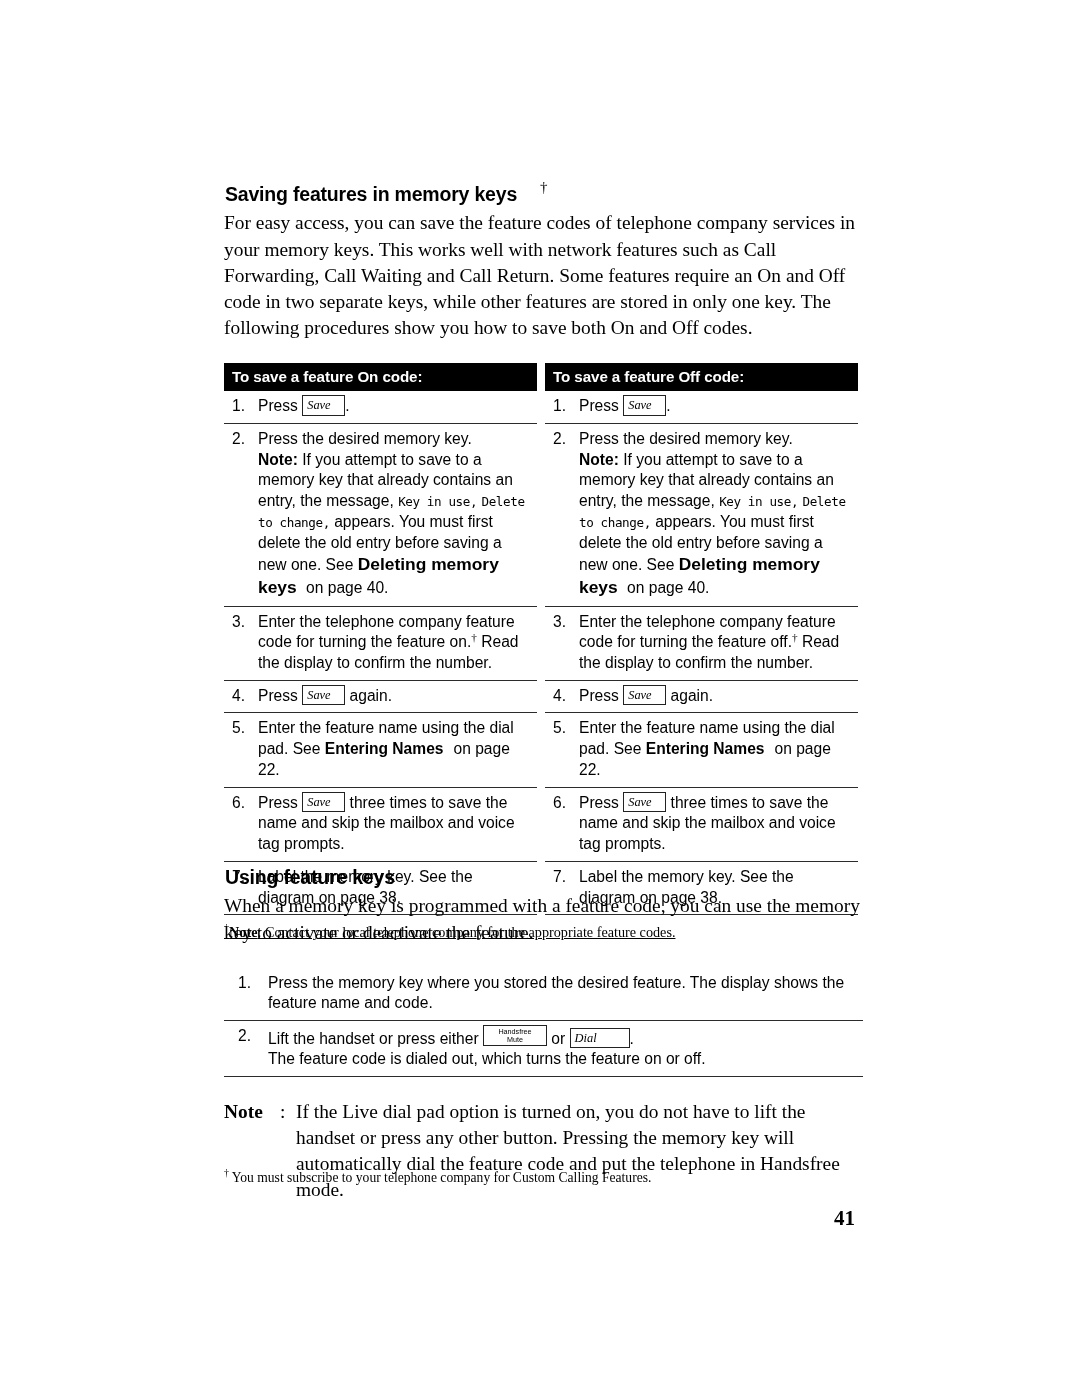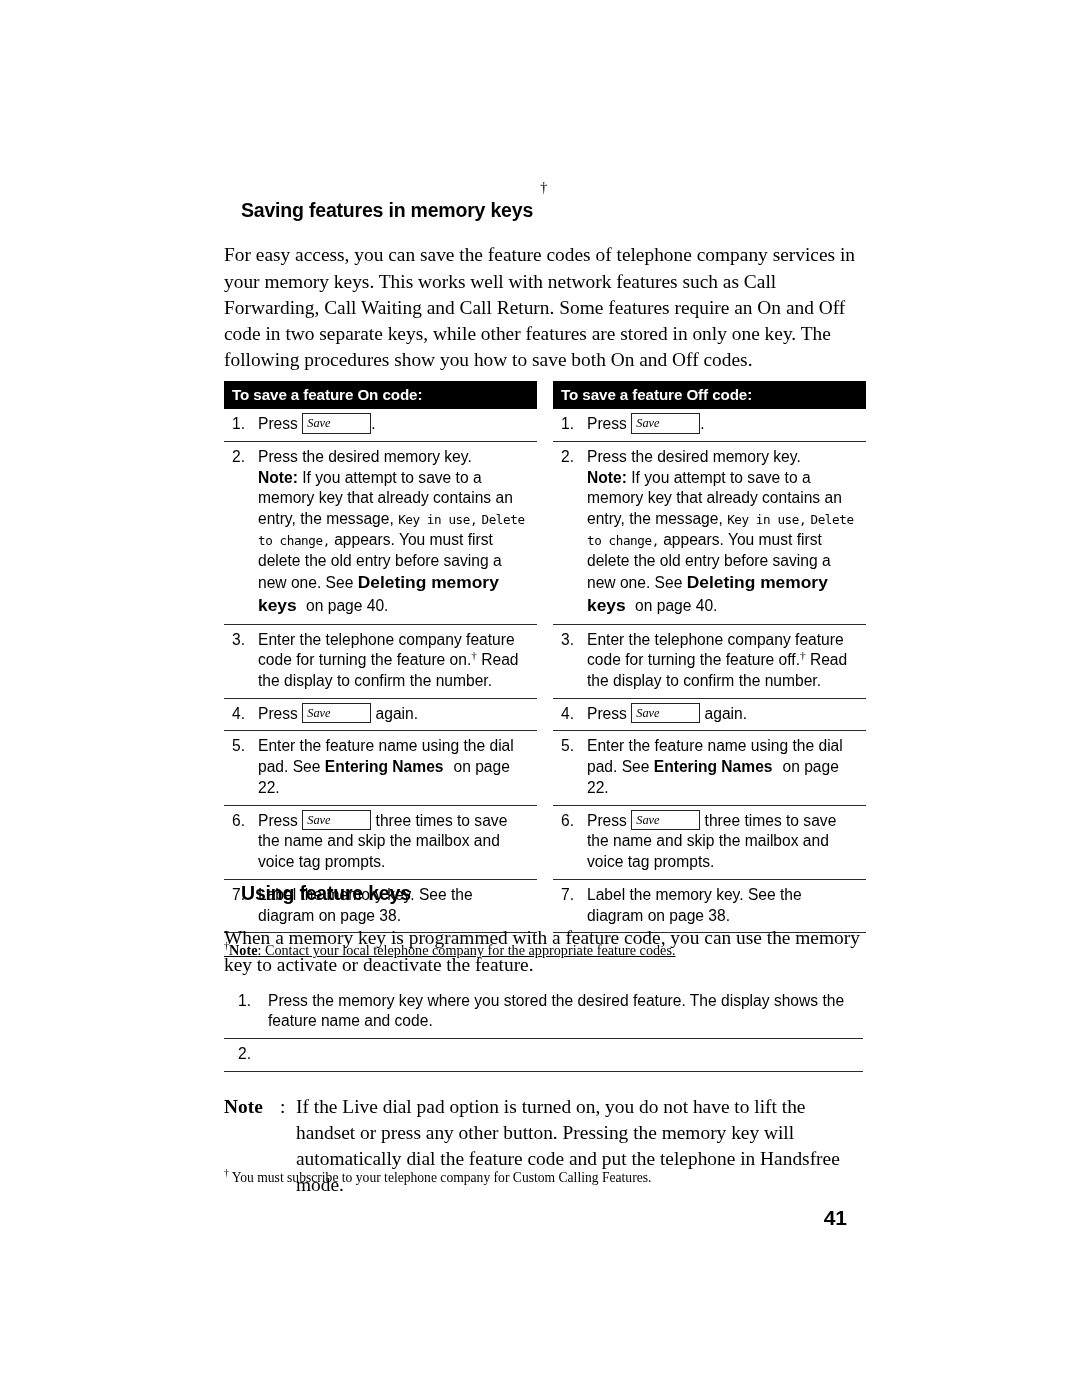--- a/index.html
+++ b/index.html
@@ -23,21 +23,21 @@
     height: 1397px;
   }
 
   
   .section-heading {
     font-family: "Liberation Sans", sans-serif;
     font-weight: bold;
     font-size: 19.5px;
     letter-spacing: -0.2px;
     line-height: 1.1;
-    margin: 17px;
+    margin: 1px;
     display: inline-block;
   }
   .heading-row {
     position: relative;
     white-space: nowrap;
   }
   .heading-dagger {
     font-family: "Liberation Serif", serif;
     font-size: 15px;
     font-weight: normal;
@@ -52,22 +52,22 @@
     font-size: 19.4px;
     line-height: 1.345;
     margin: 4px 0 0 0;
     text-align: left;
     width: 639px;
   }
 
   
   .proc-tables {
     display: flex;
-    gap: 16px;
-    margin-top: 8px;
+    gap: 8px;
+    margin-top: 22px;
   }
   .proc-table {
     width: 313px;
     flex: 0 0 313px;
   }
   .proc-table.full {
     width: 639px;
     flex: 0 0 639px;
   }
   .tbl-header {
@@ -140,21 +140,21 @@
     font-style: italic;
     font-size: 12.4px;
     line-height: 1;
     padding: 3px 4px 3px 4px;
     vertical-align: 1px;
     box-sizing: border-box;
     text-align: left;
     position: relative;
     top: -1px;
   }
-  .key.save { width: 69px; }
+  .key.save { width: 43px; }
   .key.dial { width: 60px; }
   .key.handsfree {
     width: 64px;
     font-style: normal;
     font-family: "Liberation Sans", sans-serif;
     font-size: 7.2px;
     line-height: 1.05;
     text-align: center;
     padding: 2px 2px;
   }
@@ -193,23 +193,23 @@
     position: absolute;
     left: 0;
     top: 1170px;
     width: 639px;
     font-family: "Liberation Serif", serif;
     font-size: 13.6px;
     line-height: 1.2;
   }
   .page-number {
     position: absolute;
-    right: 16px;
+    right: 8px;
     top: 1206px;
-    font-family: Liberation Sans, sans-serif;
+    font-family: Liberation Serif, serif;
     font-weight: bold;
     font-size: 21px;
   }
 
   .hspace { display: inline-block; width: 10px; }
   .hspace-sm { display: inline-block; width: 5px; }
 </style>
 </head>
 <body>
 
@@ -371,20 +371,27 @@
     <div class="proc-tables">
       <div class="proc-table full">
 
         <div class="tbl-row first">
           <div class="num">1.</div>
           <div class="txt">Press the memory key where you stored the desired feature. The display shows the feature name and code.</div>
         </div>
 
         <div class="tbl-row">
           <div class="num">2.</div>
+          <div class="txt">
+            <span>Lift the handset or press either</span>
+            <span class="key handsfree"><span>Handsfree</span><span>Mute</span></span>
+            <span>or</span>
+            <span class="key dial">Dial</span><span>.</span><br>
+            <span>The feature code is dialed out, which turns the feature on or off.</span>
+          </div>
         </div>
       </div>
     </div>
 
     
     <div class="bottom-note">
       <div class="lbl">Note</div>
       <div class="colon">:</div>
       <div class="bdy">If the Live dial pad option is turned on, you do not have to lift the handset or press any other button. Pressing the memory key will automatically dial the feature code and put the telephone in Handsfree mode.</div>
     </div>

